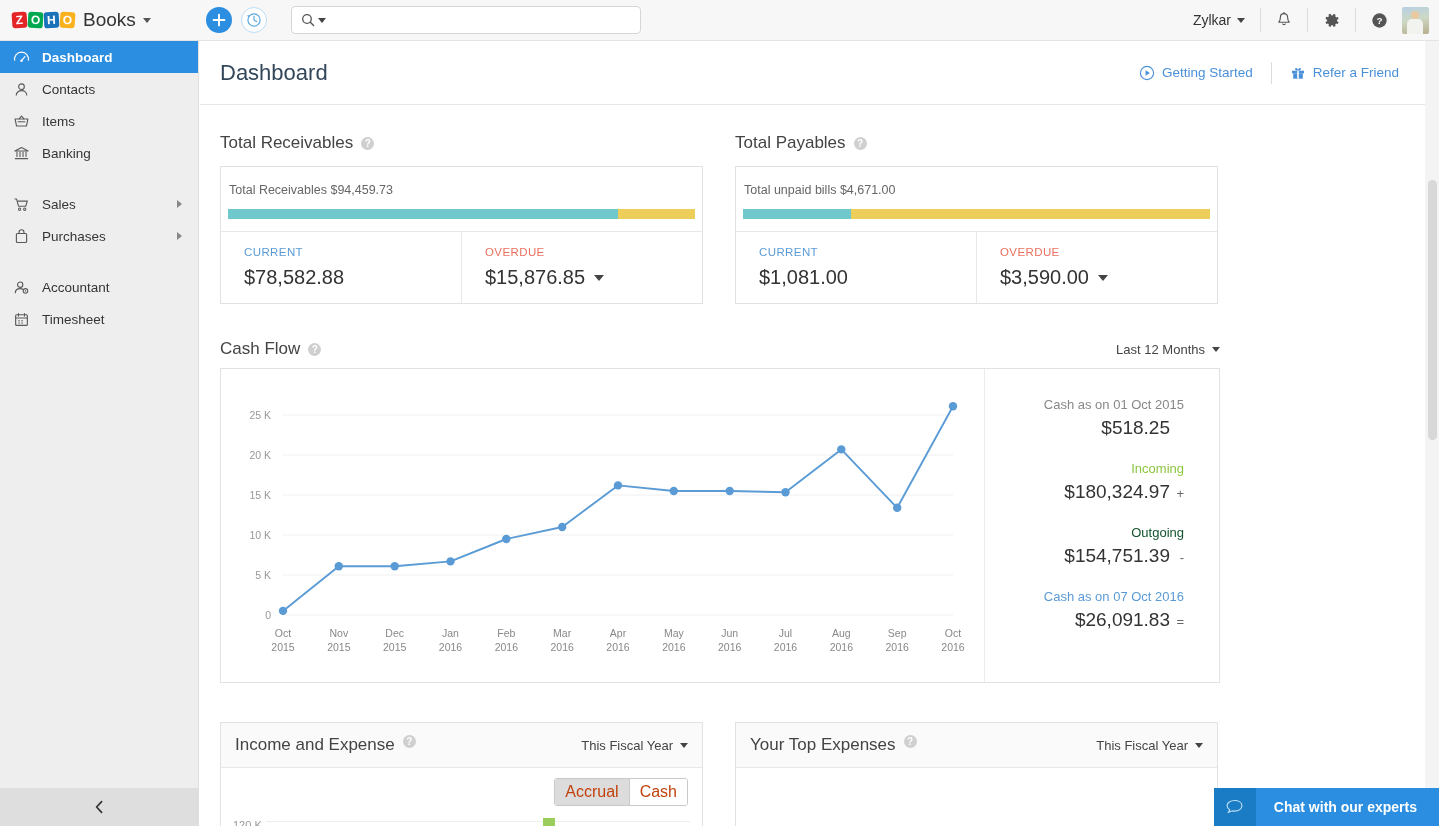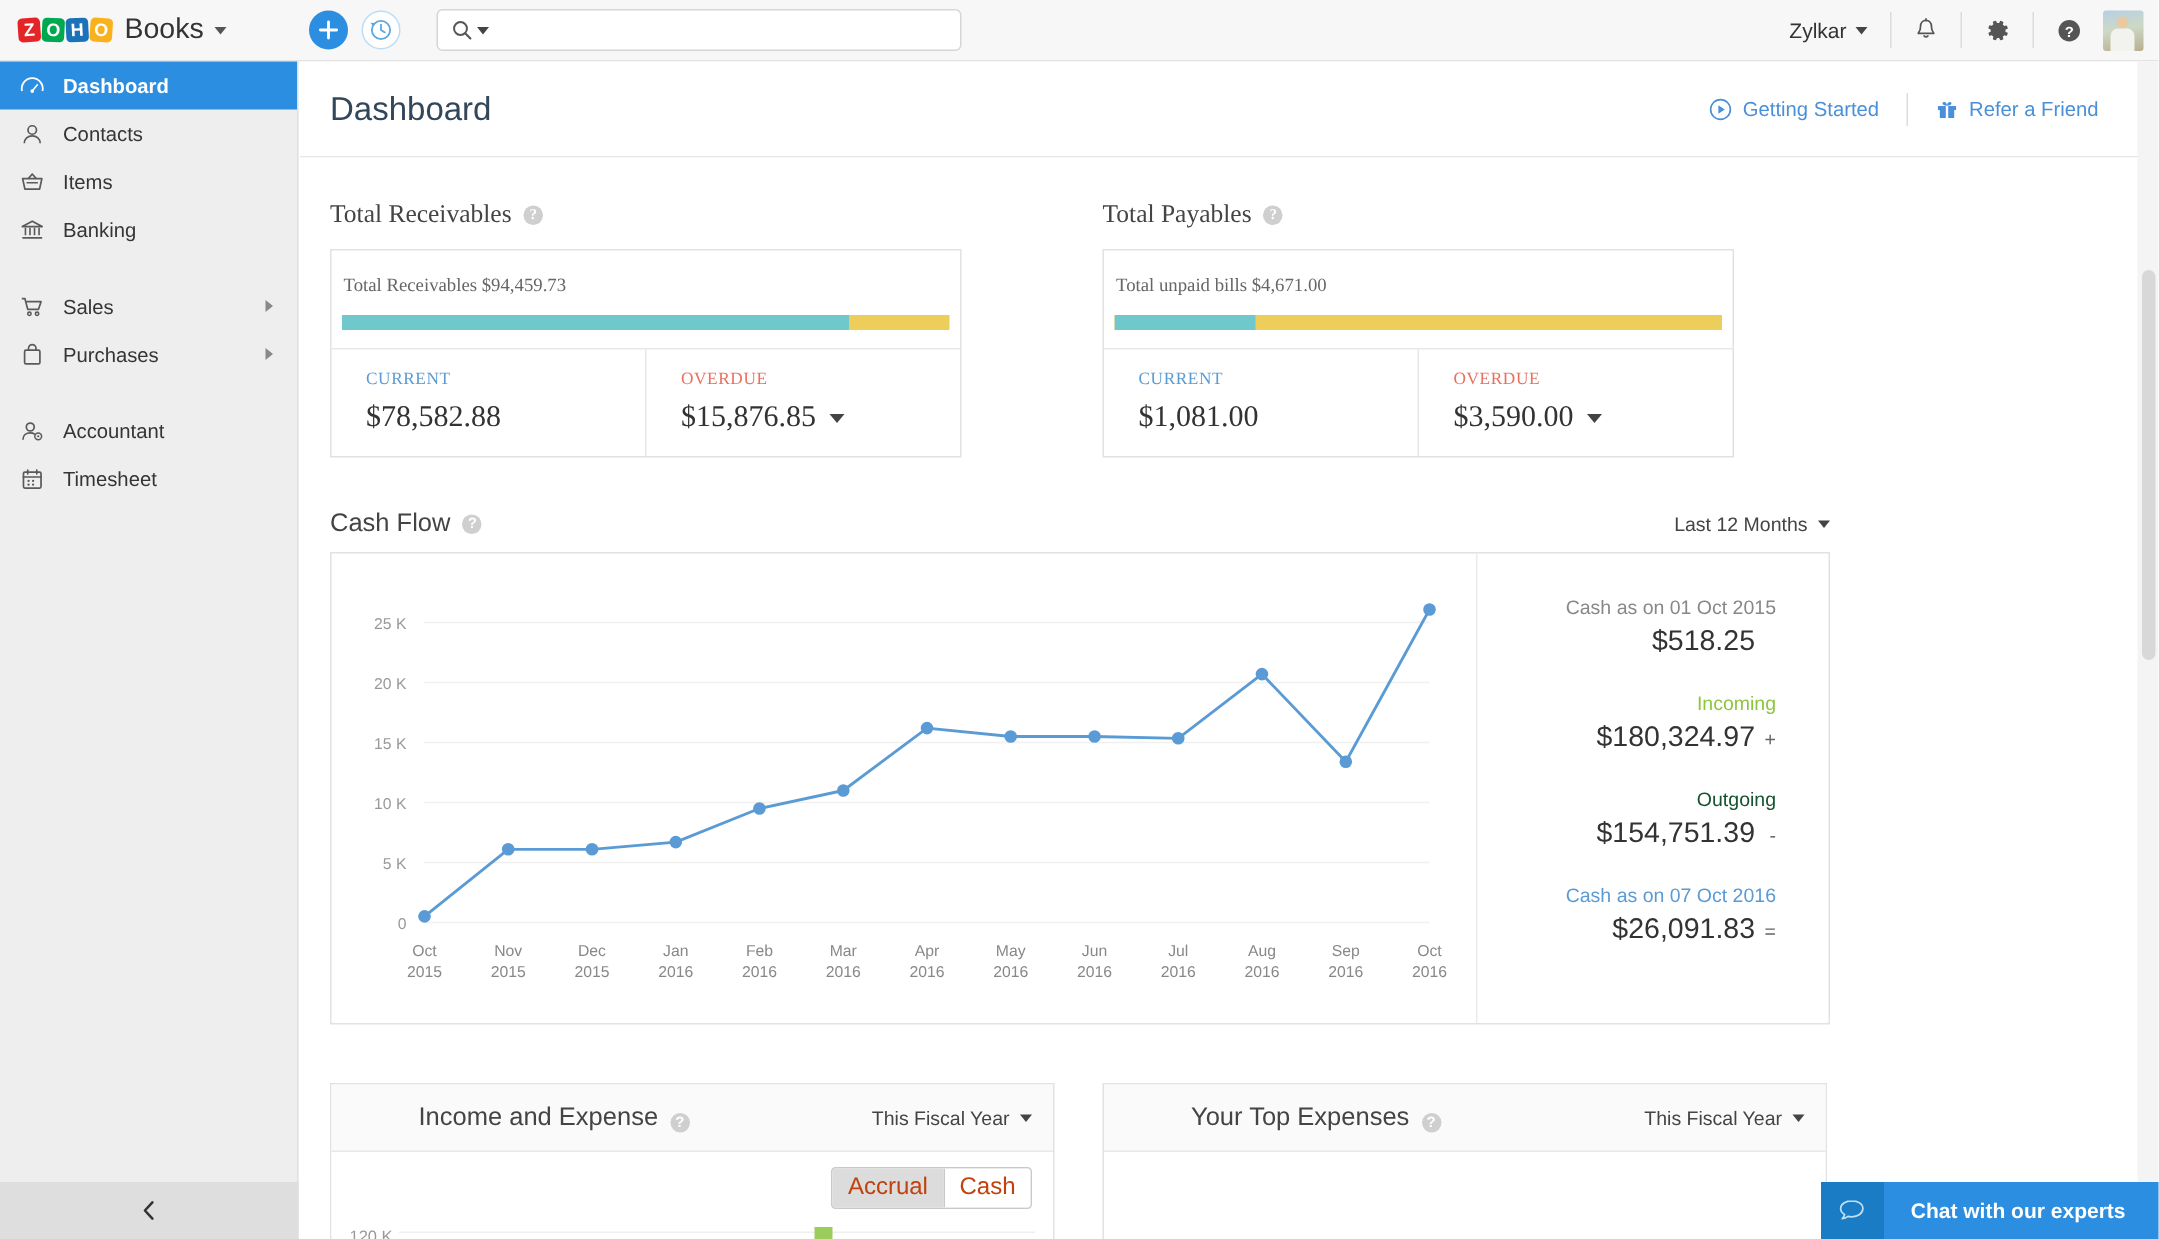--- a/index.html
+++ b/index.html
@@ -142,21 +142,21 @@
   }
   .q-icon {
     width: 13px; height: 13px; border-radius: 50%; background: #cfcfcf;
     color: #fff; font-size: 10px; line-height: 13px; text-align: center;
     margin-left: 8px; font-weight: bold; display: inline-block;
   }
   .card { border: 1px solid #e2e2e2; background: #fff; }
 
   
   .rp-row { position: absolute; top: 28px; left: 20px; width: 1200px; }
-  .rp-card { position: absolute; width: 421px; font-family: Liberation Serif, serif; }
+  .rp-card { position: absolute; width: 483px; }
   .rp-card.left { left: 0; }
   .rp-card.right { left: 515px; }
   .rp-body { padding: 16px 7px 12px 7px; }
   .rp-caption { font-size: 12.5px; color: #666; padding-left: 1px; }
   .rp-bar {
     margin-top: 12px; height: 10px; width: 100%;
     background: #eece5a; display: flex; overflow: hidden;
   }
   .rp-bar .teal { background: #6ec8cc; height: 10px; }
   .rp-foot { display: flex; border-top: 1px solid #e8e8e8; }
@@ -210,21 +210,21 @@
   .cf-amt .amtv { }
 
   
   .bot-card { position: absolute; top: 617px; width: 483px; height: 104px; }
   .bot-card.left { left: 20px; }
   .bot-card.right { left: 535px; }
   .bot-head {
     height: 45px; background: #fafafa; border-bottom: 1px solid #e8e8e8;
     display: flex; align-items: center; padding: 0 14px;
   }
-  .bot-title { font-size: 17px; color: #444; display: flex; align-items: flex-end; margin-left: 44px; }
+  .bot-title { font-size: 17px; color: #444; display: flex; align-items: flex-start; }
   .bot-body { position: relative; height: 58px; background: #fff; }
   .toggle {
     position: absolute; right: 14px; top: 10px; display: flex;
     border: 1px solid #c9c9c9; border-radius: 3px; overflow: hidden;
   }
   .toggle div {
     font-size: 16px; padding: 4px 10px; color: #c2410c; cursor: pointer;
     background: #fff;
   }
   .toggle div.on { background: #dcdcdc; }

